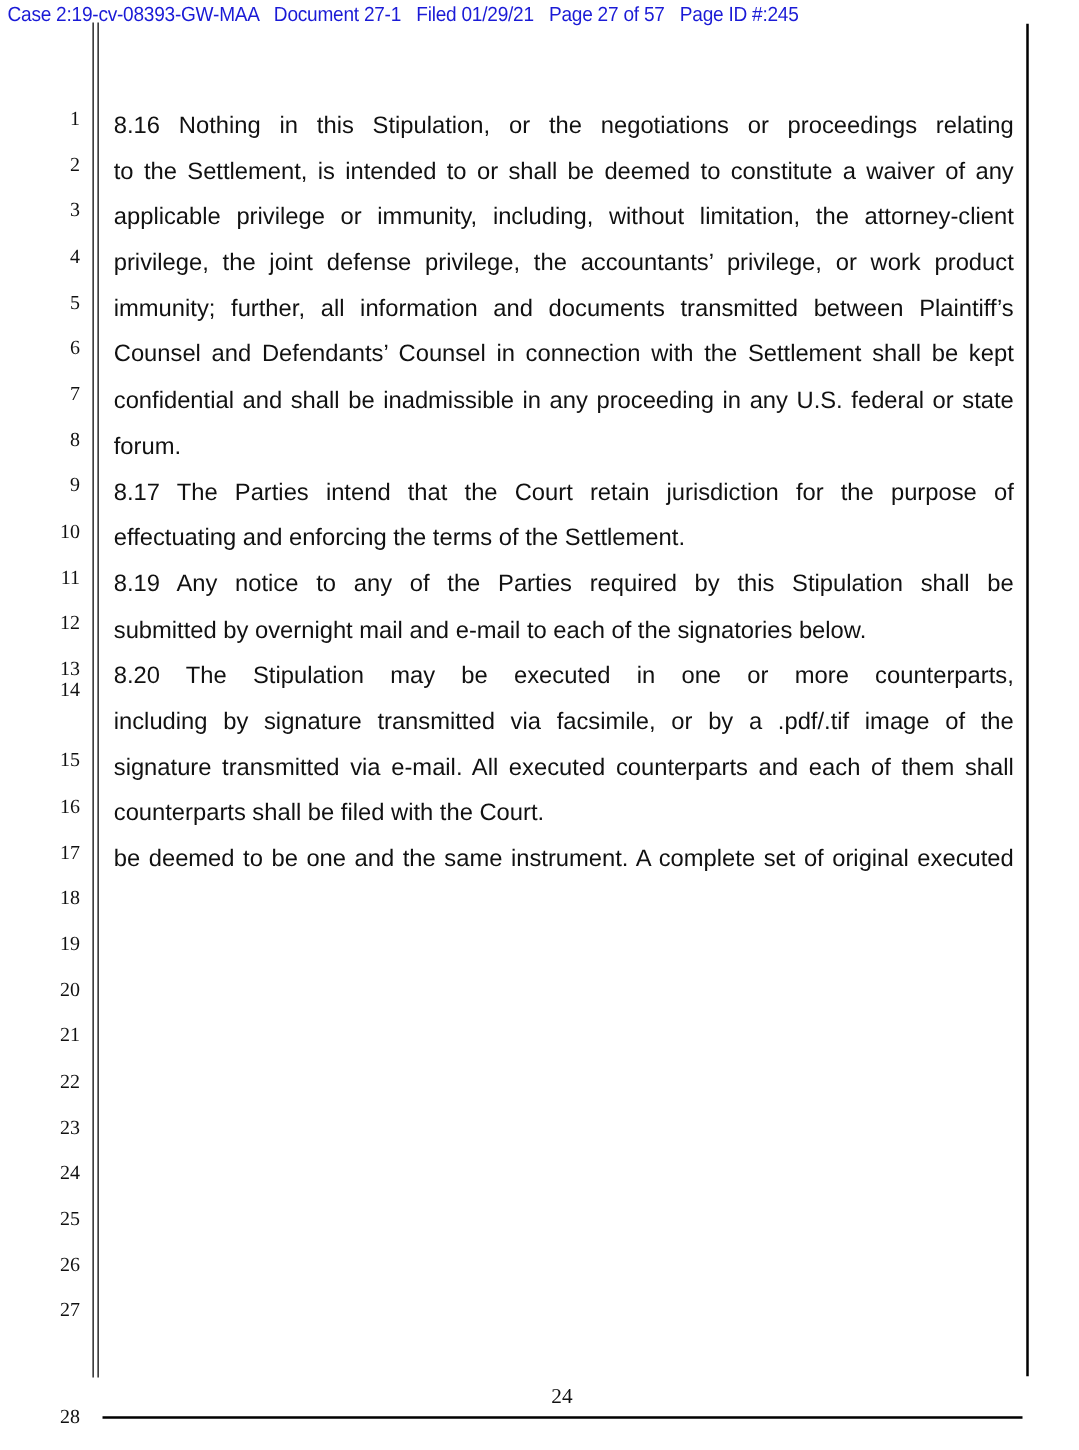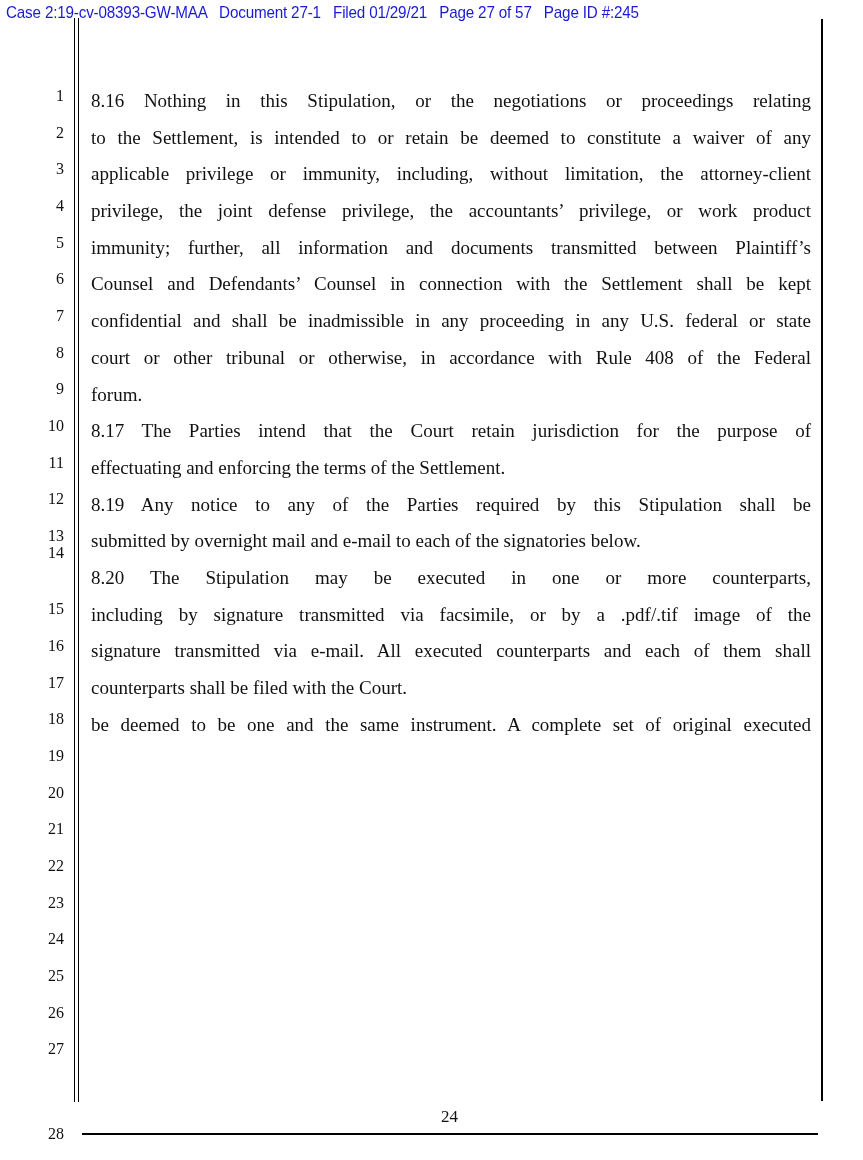--- a/index.html
+++ b/index.html
@@ -20,21 +20,21 @@
     .line-numbers {
       position: absolute; left: 0; top: 0; width: 66px; height: 1100px;
       font-family: "Liberation Serif", serif; font-size: 16px; color: #111;
     }
     .line-number {
       position: absolute; right: 2px; width: 40px; text-align: right;
     }
 
     .body-text {
       position: absolute; left: 91px; top: 83px; width: 720px;
-      font-family: Liberation Serif, serif; font-size: 19px; color: #111;
+      font-family: Liberation Sans, sans-serif; font-size: 19px; color: #111;
       line-height: 36.7px;
     }
 
     .line { display: block; text-align: justify; text-align-last: justify; height: 36.7px; white-space: nowrap; }
     .line.last { text-align-last: left; }
 
     .footer-page {
       position: absolute; left: 441px; top: 1107px;
       font-family: "Liberation Serif", serif; font-size: 17px; color: #111;
     }
@@ -76,27 +76,26 @@
   <span class="line-number" style="top:930px">24</span>
   <span class="line-number" style="top:967px">25</span>
   <span class="line-number" style="top:1004px">26</span>
   <span class="line-number" style="top:1040px">27</span>
   <span class="line-number" style="top:1125px">28</span>
 </div>
 
 <div class="body-text">
   <div class="paragraph">
     <span class="line"><span class="indent"></span><span>8.16   Nothing in this Stipulation, or the negotiations or proceedings relating</span></span>
-    <span class="line">to the Settlement, is intended to or retain be deemed to constitute a waiver of any</span>
+    <span class="line">to the Settlement, is intended to or shall be deemed to constitute a waiver of any</span>
     <span class="line">applicable privilege or immunity, including, without limitation, the attorney-client</span>
     <span class="line">privilege, the joint defense privilege, the accountants’ privilege, or work product</span>
     <span class="line">immunity; further, all information and documents transmitted between Plaintiff’s</span>
     <span class="line">Counsel and Defendants’ Counsel in connection with the Settlement shall be kept</span>
     <span class="line">confidential and shall be inadmissible in any proceeding in any U.S. federal or state</span>
-    <span class="line">court or other tribunal or otherwise, in accordance with Rule 408 of the Federal</span>
     <span class="line last">forum.</span>
   </div>
   <div class="paragraph">
     <span class="line"><span class="indent"></span><span>8.17   The Parties intend that the Court retain jurisdiction for the purpose of</span></span>
     <span class="line last">effectuating and enforcing the terms of the Settlement.</span>
   </div>
   <div class="paragraph">
     <span class="line"><span class="indent"></span><span>8.19   Any notice to any of the Parties required by this Stipulation shall be</span></span>
     <span class="line last">submitted by overnight mail and e-mail to each of the signatories below.</span>
   </div>

